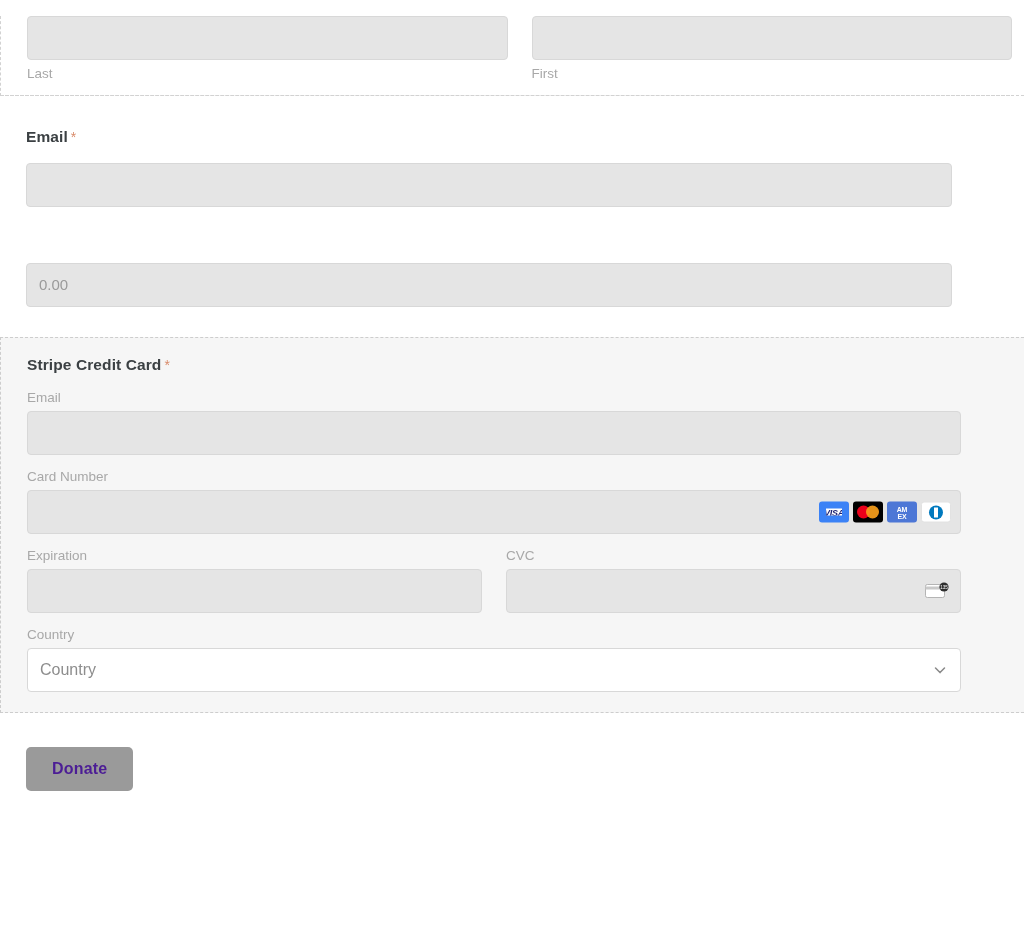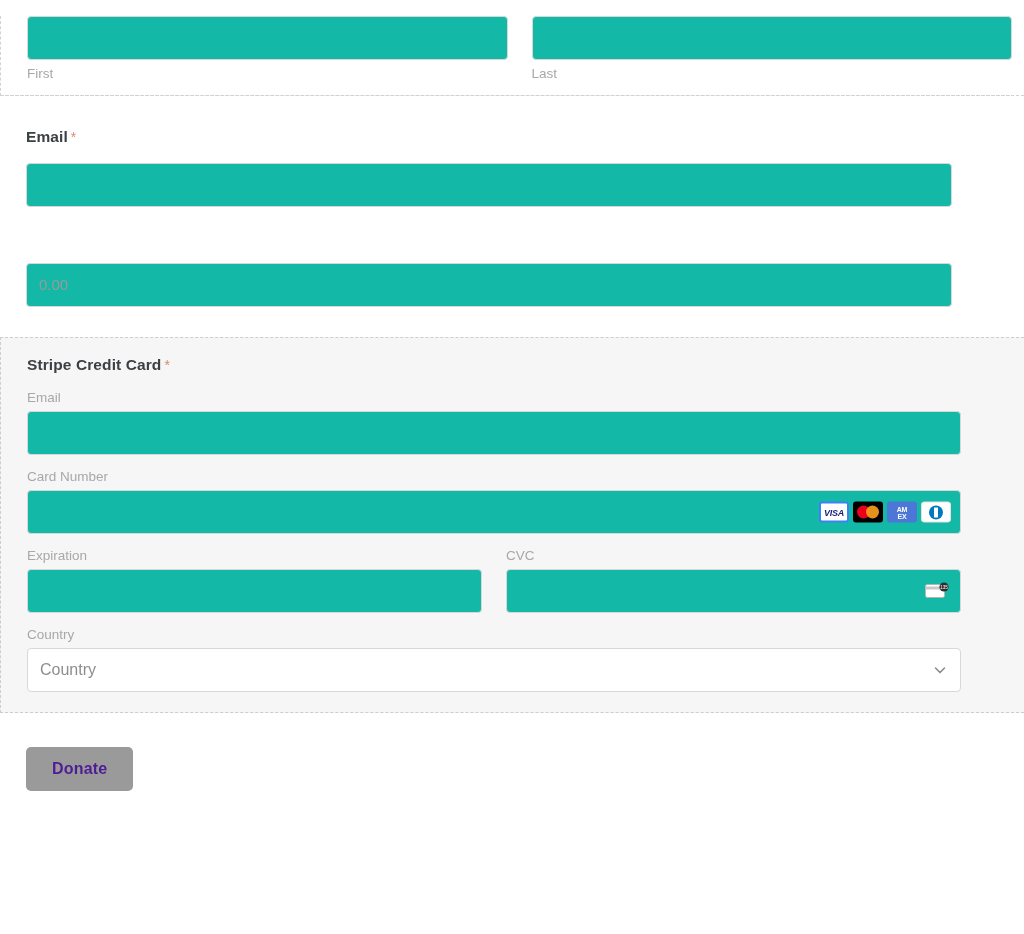--- a/index.html
+++ b/index.html
@@ -55,21 +55,21 @@
     color: #a8a8a8;
     font-weight: normal;
     display: block;
   }
 
   .txt-input {
     width: 100%;
     height: 44px;
     border: 1px solid #d8d8d8;
     border-radius: 4px;
-    background: #14b8a6;
+    background: #e5e5e5;
     font-size: 15px;
     font-family: "Liberation Sans", sans-serif;
     color: #4a4a4a;
     padding: 0 12px;
     outline: none;
   }
   .txt-input::placeholder { color: #9a9a9a; }
 
   .row2 {
     display: flex;
@@ -124,21 +124,21 @@
     width: 30px;
     height: 21px;
     border-radius: 3px;
     display: flex;
     align-items: center;
     justify-content: center;
     overflow: hidden;
   }
   .brand-visa {
     background: #ffffff;
-    border: 2px solid #3b82f6;
+    border: 7px solid #3b82f6;
     color: #1a1f71;
     font-size: 9px;
     font-weight: bold;
     font-style: italic;
     letter-spacing: -0.2px;
     font-family: "Liberation Sans", sans-serif;
   }
   .brand-mc { background: #000000; position: relative; }
   .mc-c {
     position: absolute;
@@ -233,25 +233,25 @@
 </style>
 </head>
 <body>
 
 <div class="form-root">
 
   <div class="name-group">
     <div class="row2 name-inputs">
       <div class="col">
         <input class="txt-input" type="text" placeholder="" style="">
-        <span class="label-sub name-sub">First</span>
+        <span class="label-sub name-sub">Last</span>
       </div>
       <div class="col">
         <input class="txt-input" type="text" placeholder="" style="">
-        <span class="label-sub name-sub">Last</span>
+        <span class="label-sub name-sub">First</span>
       </div>
     </div>
   </div>
 
   <div class="plain-group email-block">
     <span class="label-main"><span>Email</span><span class="req">*</span></span>
     <input class="txt-input" type="email" placeholder="" style="">
   </div>
 
   <div class="plain-group donation-block">

